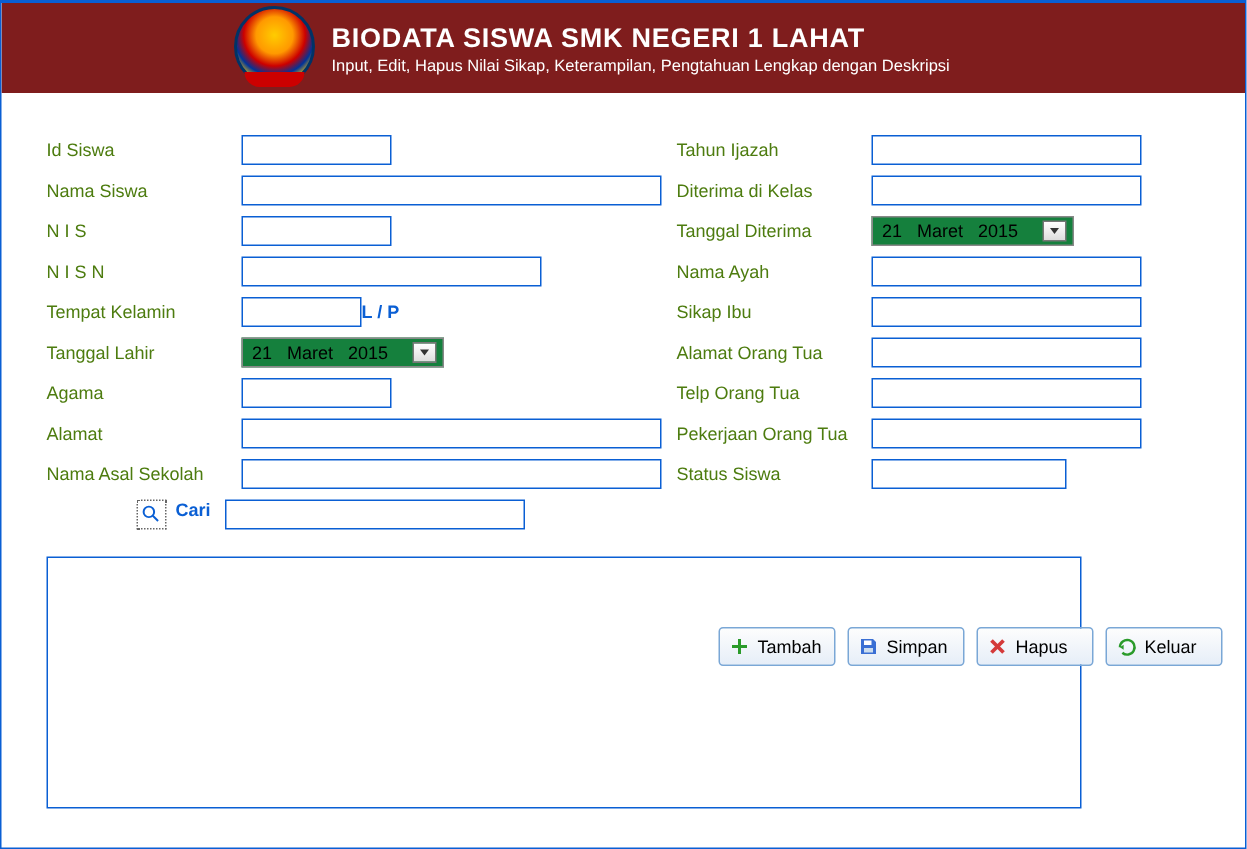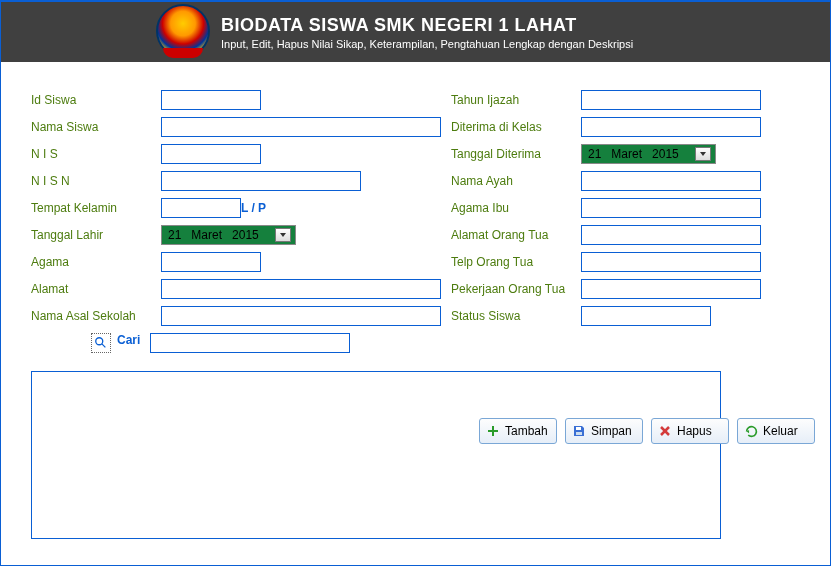--- a/index.html
+++ b/index.html
@@ -7,21 +7,21 @@
   font-family: "Segoe UI", Tahoma, sans-serif;
   font-size: 12px;
   background: #fff;
   width: 831px;
   height: 566px;
   overflow: hidden;
   border: 1px solid #0a5fd4;
   border-top: 2px solid #0a5fd4;
 }
 .header {
-  background: #404040;
+  background: #7f1d1d;
   height: 60px;
   display: flex;
   align-items: center;
   padding-left: 155px;
   position: relative;
 }
 .logo {
   position: absolute;
   left: 155px;
   top: 2px;
@@ -242,21 +242,21 @@
           <span>Maret</span>
           <span>2015</span>
           <span class="arrow"></span>
         </span>
       </div>
       <div class="row">
           <span class="label">Nama Ayah</span>
           <input type="text" class="field w-md2" style="">
         </div>
       <div class="row">
-          <span class="label">Agama Ibu</span>
+          <span class="label">Sikap Ibu</span>
           <input type="text" class="field w-md2" style="">
         </div>
       <div class="row">
           <span class="label">Alamat Orang Tua</span>
           <input type="text" class="field w-md2" style="">
         </div>
       <div class="row">
           <span class="label">Telp Orang Tua</span>
           <input type="text" class="field w-md2" style="">
         </div>

